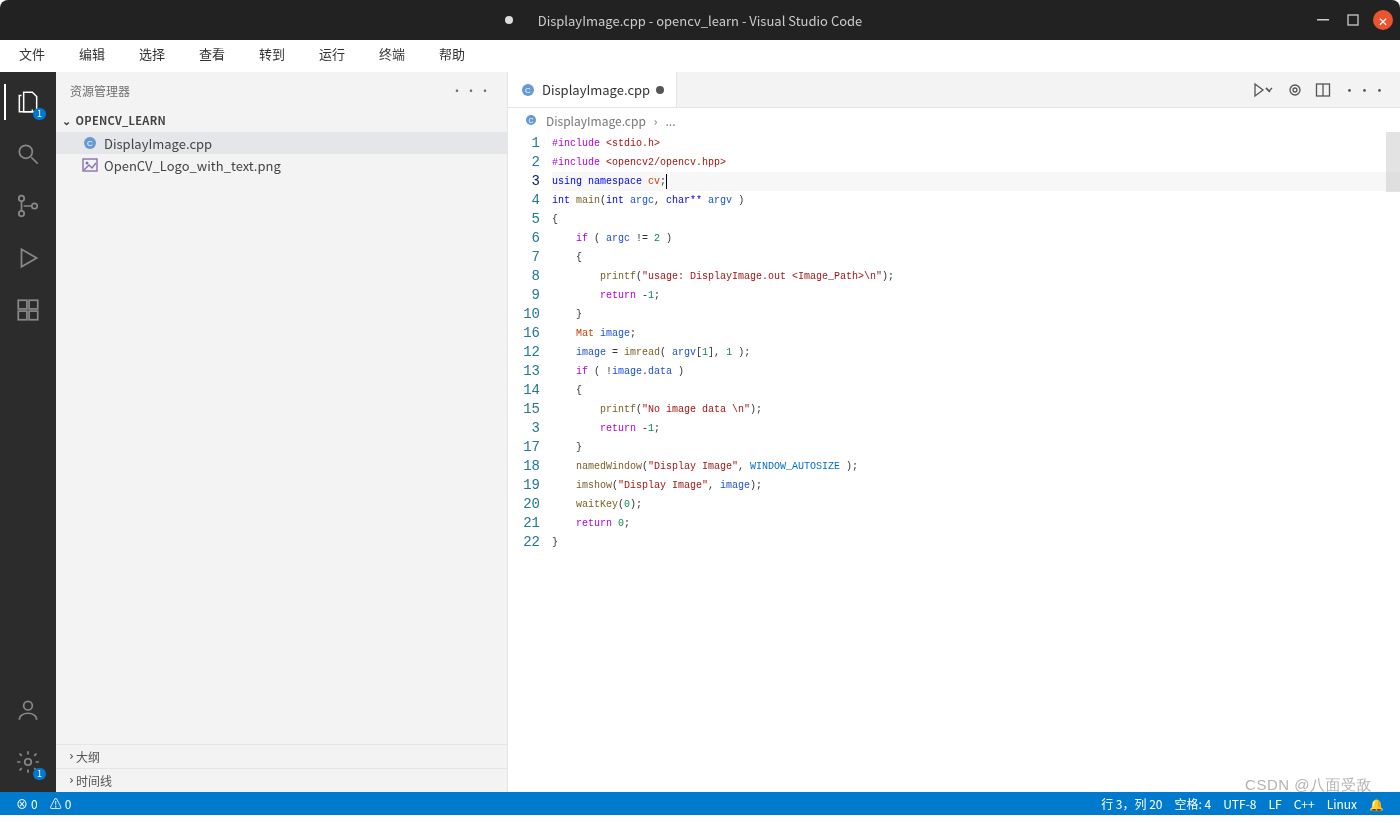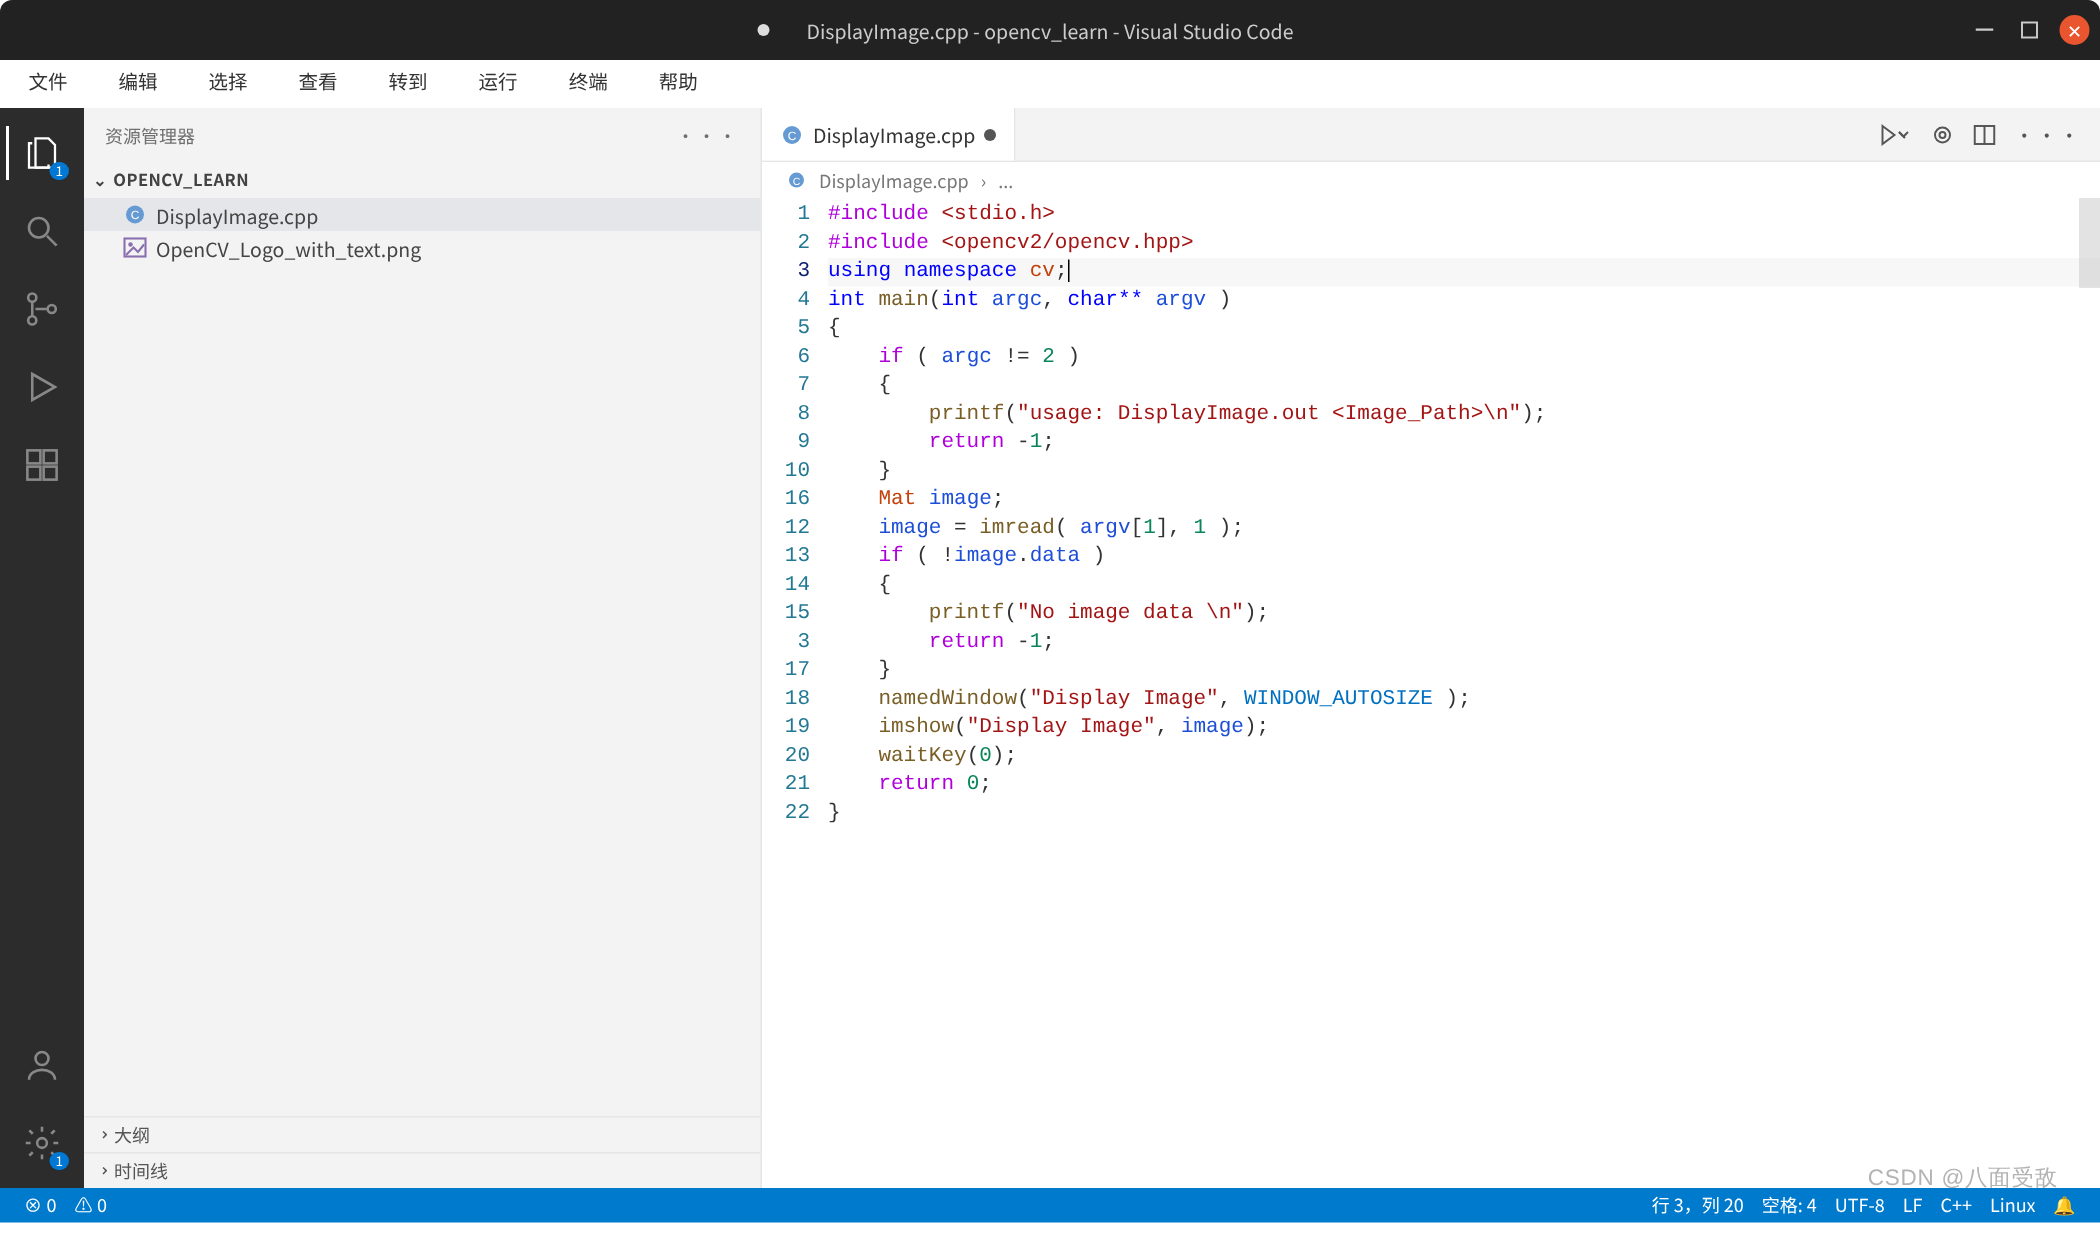--- a/index.html
+++ b/index.html
@@ -35,21 +35,21 @@
 .tab{ display:flex; align-items:center; gap:6px; padding:0 12px; background:#fff; border-right:1px solid #e5e5e5; position:relative; }
 .tab .ficon{ width:16px; height:16px; }
 .tab .mod-dot{ width:8px; height:8px; border-radius:50%; background:#555; }
 .tabbar .right-icons{ margin-left:auto; display:flex; align-items:center; gap:12px; padding-right:12px; color:#555; }
 .breadcrumb{ height:24px; display:flex; align-items:center; gap:8px; padding-left:16px; color:#777; font-size:12px; }
 .breadcrumb .ficon{ width:14px; height:14px; }
 .code-wrap{ flex:1; display:flex; overflow:hidden; position:relative; }
 .gutter{ width:44px; text-align:right; color:#237893; font-family:"Consolas","Courier New",monospace; font-size:14px; padding:2px 12px 0 0; line-height:19px; }
 .gutter .ln{ height:19px; }
 .gutter .ln.cur{ color:#0b216f; font-weight:500; }
-.code{ flex:1; font-family:"Consolas","Courier New",monospace; font-size:14px; line-height:19px; padding-top:2px; white-space:pre; position:relative; }
+.code{ flex:1; font-family:"Consolas","Courier New",monospace; font-size:10px; line-height:19px; padding-top:2px; white-space:pre; position:relative; }
 .code .line{ height:19px; }
 .code .cur-line{ background:rgba(0,0,0,0.03); }
 .cursor{ display:inline-block; width:0; border-right:1px solid #000; height:15px; vertical-align:middle; }
 .minimap-scroll{ position:absolute; right:0; top:0; width:14px; height:60px; background:#c8c8c8; opacity:.5; }
 .statusbar{ height:23px; background:#007acc; color:#fff; display:flex; align-items:center; font-size:12px; padding:0 10px; }
 .statusbar .sitem{ padding:0 6px; display:flex; align-items:center; gap:3px; }
 .statusbar .right{ margin-left:auto; display:flex; }
 .watermark{ position:absolute; right:28px; bottom:28px; color:#b3b3b3; font-size:15px; font-family:sans-serif; letter-spacing:.5px; pointer-events:none; }
 
 .k-pp{ color:#af00db; } .k-str{ color:#a31515; } .k-kw{ color:#0000ff; } .k-type{ color:#c2410c; } .k-fn{ color:#795e26; } .k-num{ color:#098658; } .k-var{ color:#1d4ed8; } .k-const{ color:#0070c1; }

